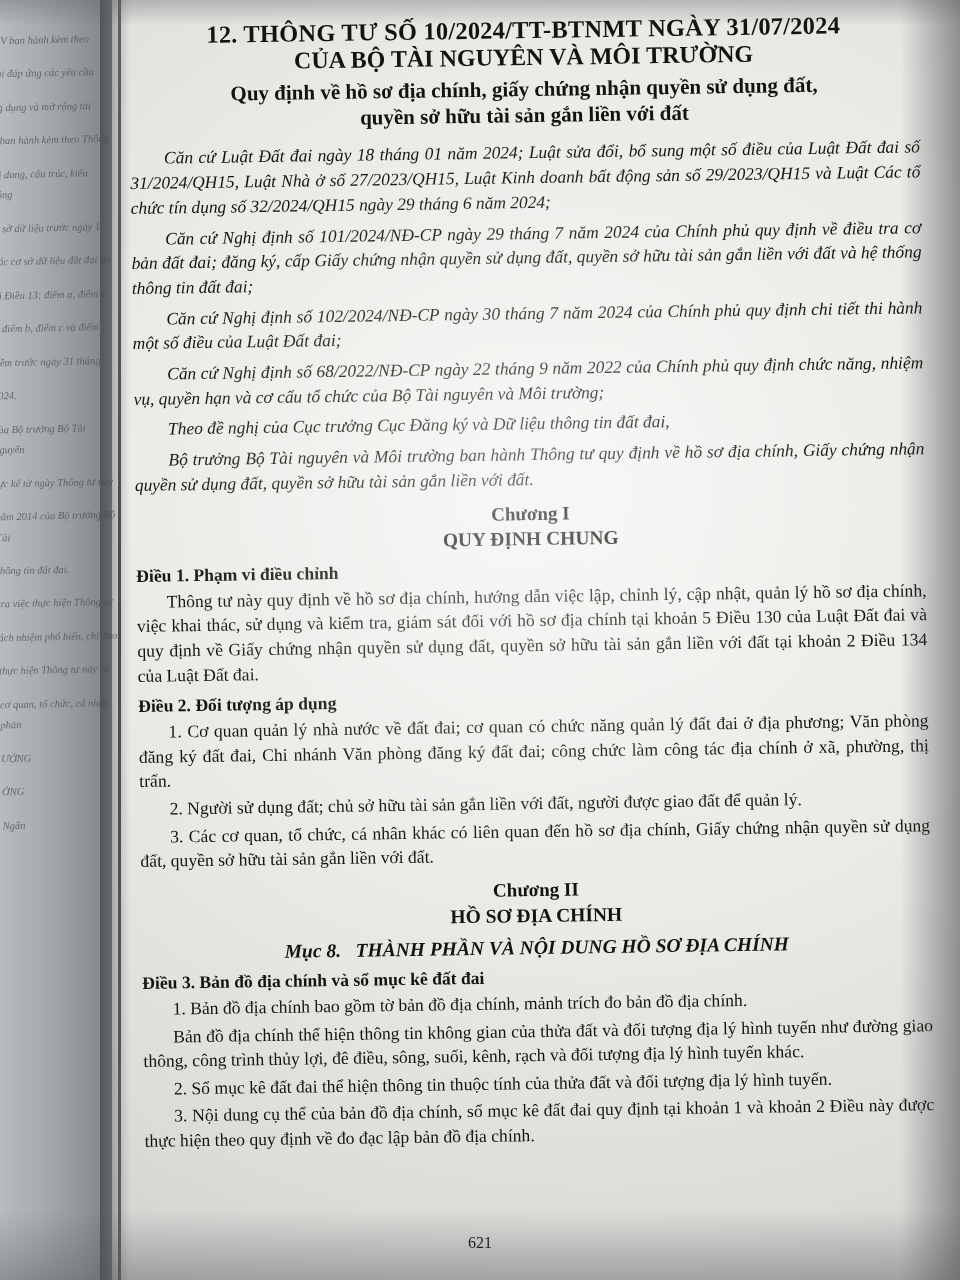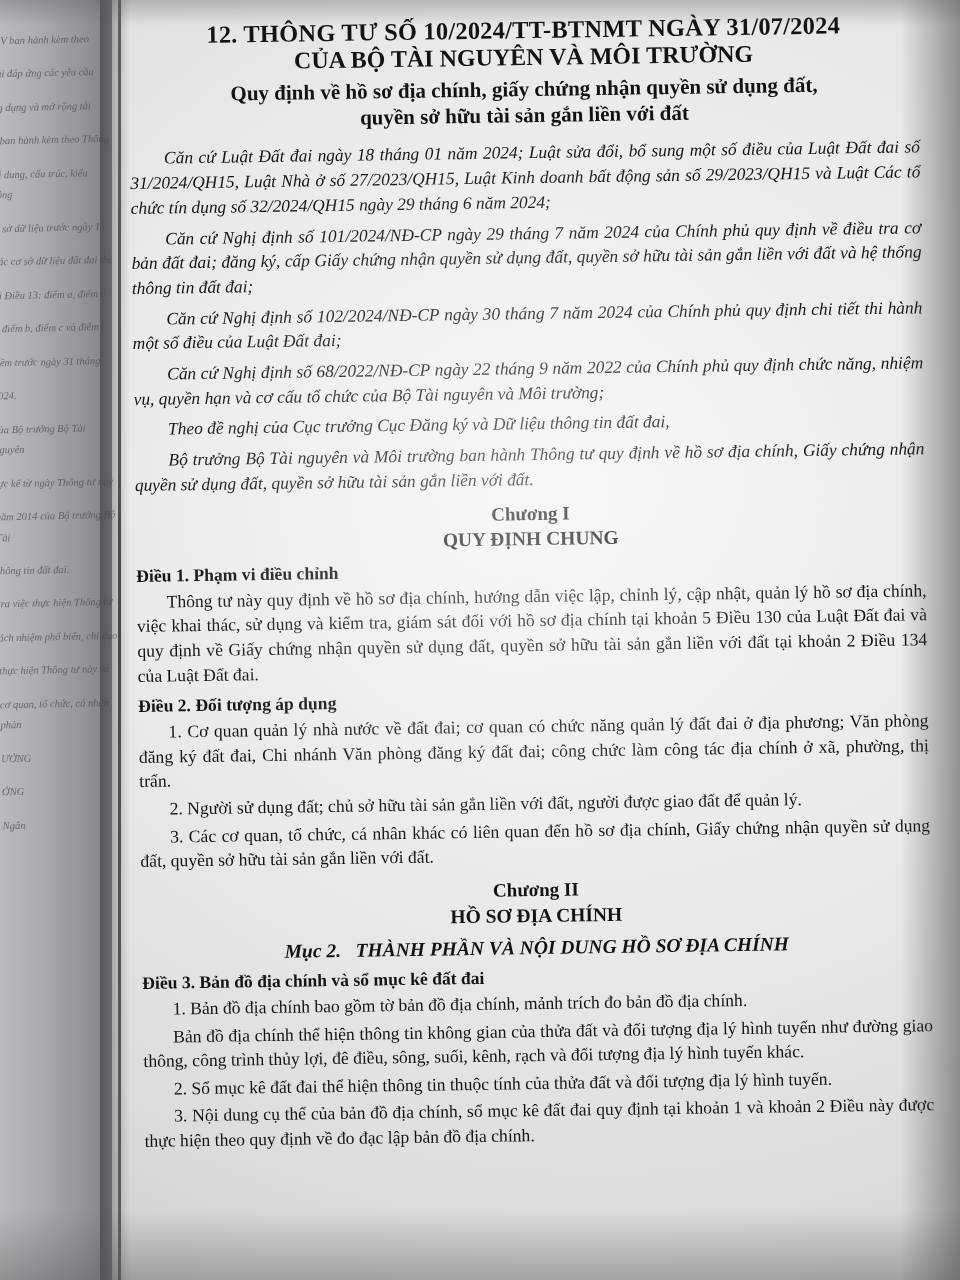--- a/index.html
+++ b/index.html
@@ -230,32 +230,33 @@
       <p>2. Người sử dụng đất; chủ sở hữu tài sản gắn liền với đất, người được giao đất để quản lý.</p>
       <p>3. Các cơ quan, tổ chức, cá nhân khác có liên quan đến hồ sơ địa chính, Giấy chứng nhận quyền sử dụng đất, quyền sở hữu tài sản gắn liền với đất.</p>
     </div>
 
     <div class="chapter">
       <div>Chương II</div>
       <div class="cname">HỒ SƠ ĐỊA CHÍNH</div>
     </div>
 
     <div class="muc">
-      <span>Mục 2.</span>
+      <span>Mục 8.</span>
       &nbsp;
       <span>THÀNH PHẦN VÀ NỘI DUNG HỒ SƠ ĐỊA CHÍNH</span>
     </div>
 
     <div class="article-head">Điều 3. Bản đồ địa chính và sổ mục kê đất đai</div>
     <div class="body-text">
       <p>1. Bản đồ địa chính bao gồm tờ bản đồ địa chính, mảnh trích đo bản đồ địa chính.</p>
       <p>Bản đồ địa chính thể hiện thông tin không gian của thửa đất và đối tượng địa lý hình tuyến như đường giao thông, công trình thủy lợi, đê điều, sông, suối, kênh, rạch và đối tượng địa lý hình tuyến khác.</p>
       <p>2. Sổ mục kê đất đai thể hiện thông tin thuộc tính của thửa đất và đối tượng địa lý hình tuyến.</p>
       <p>3. Nội dung cụ thể của bản đồ địa chính, sổ mục kê đất đai quy định tại khoản 1 và khoản 2 Điều này được thực hiện theo quy định về đo đạc lập bản đồ địa chính.</p>
     </div>
   </div>
 
   <div class="glare"></div>
   <div class="right-edge-shadow"></div>
   <div class="top-shadow"></div>
   <div class="bottom-shadow"></div>
 
+  <div class="page-number">621</div>
 </div>
 
 </body></html>

